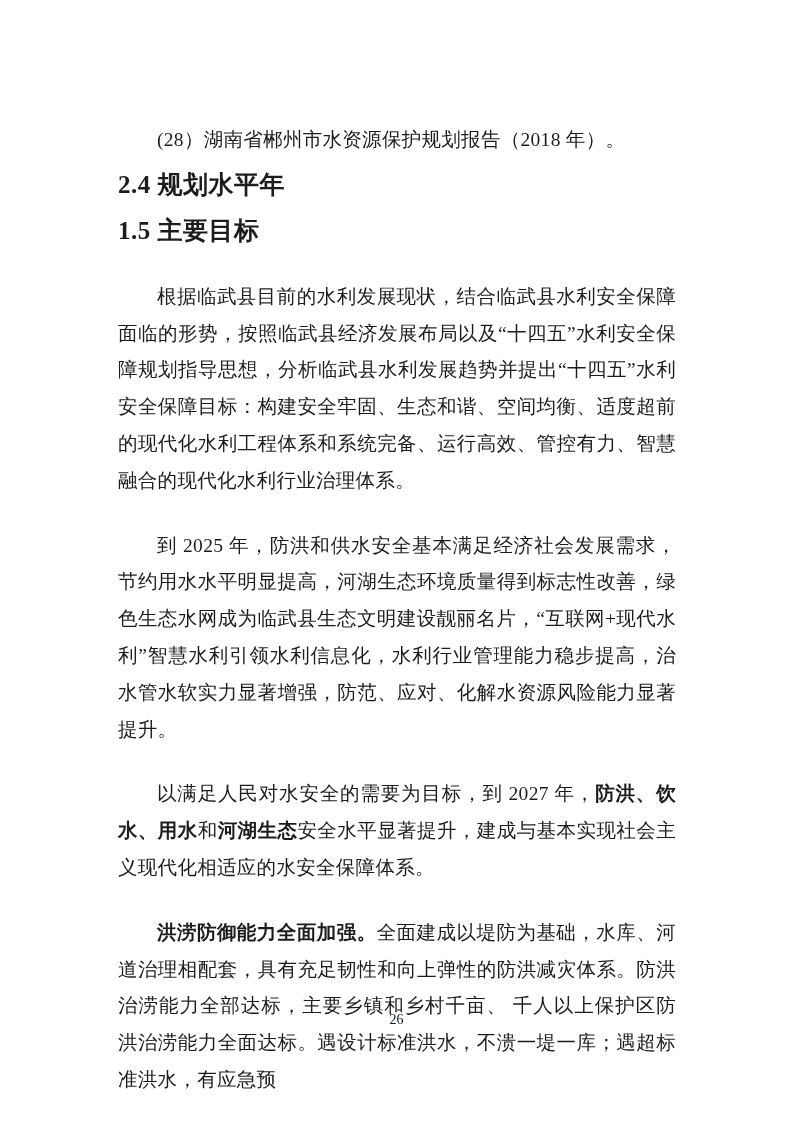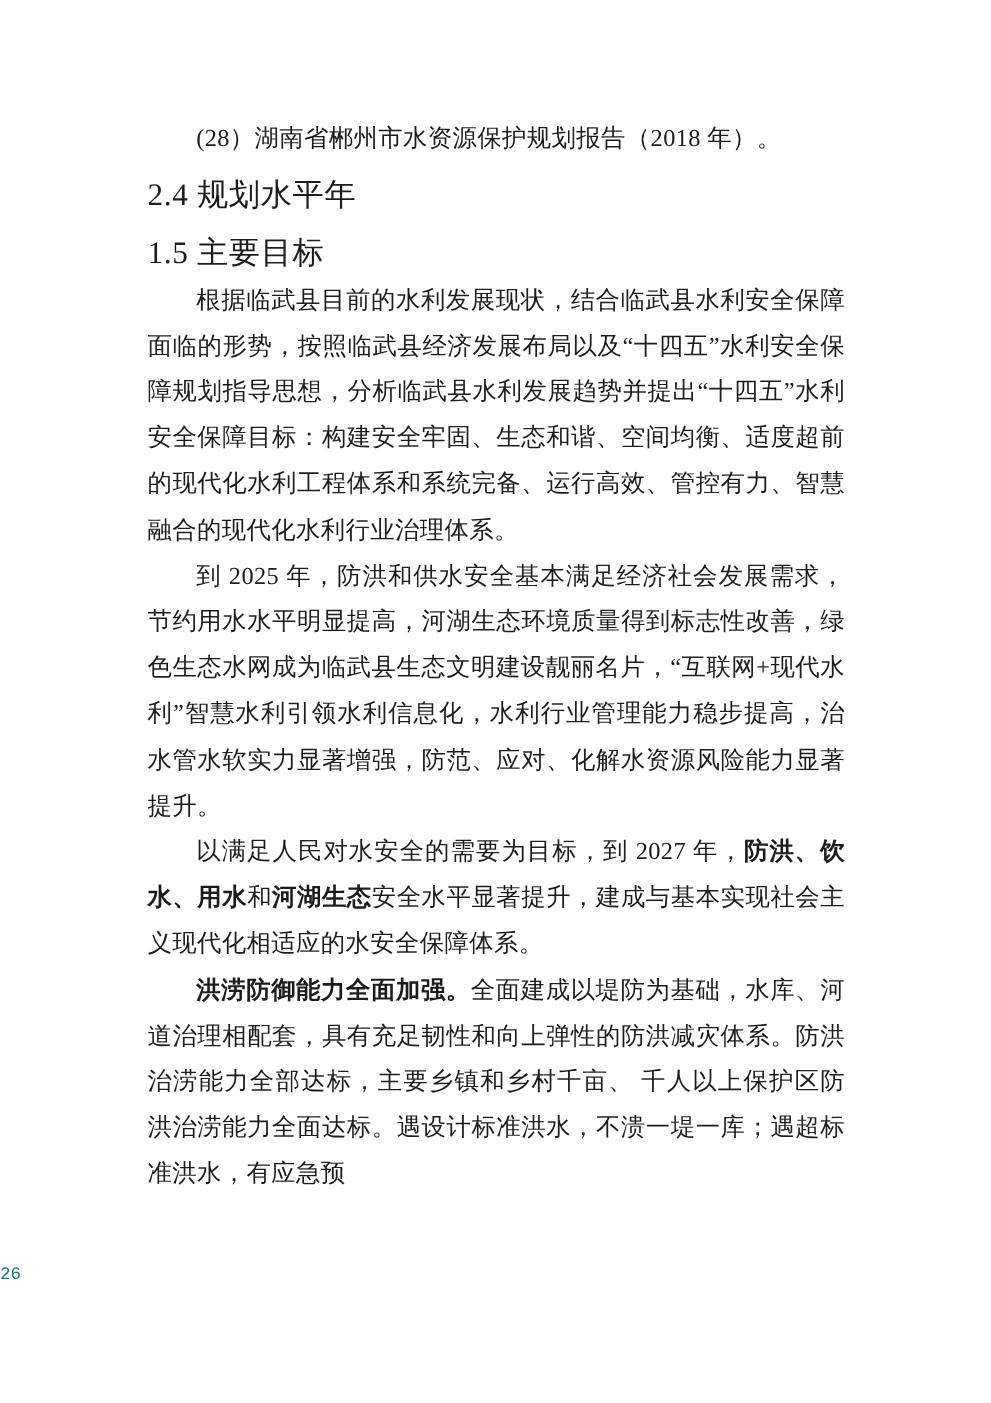--- a/index.html
+++ b/index.html
@@ -25,47 +25,48 @@
   p.body {
     margin: 0;
     font-size: 19.5px;
     line-height: 36.8px;
     text-align: justify;
     text-justify: inter-ideograph;
     letter-spacing: 0.3px;
   }
   p.indent {
     text-indent: 2em;
+    margin-top: 28px;
   }
   h2.sec {
     margin: 6px 0 0 0;
     font-size: 25px;
     line-height: 40px;
-    font-weight: normal;
+    font-weight: bold;
     letter-spacing: 0.5px;
   }
   h3.subsec {
     margin: 6px 0 0 0;
     font-size: 21px;
     line-height: 38px;
     font-weight: bold;
     letter-spacing: 0.5px;
   }
   .seg-bold {
     font-weight: bold;
   }
   .footer {
     position: absolute;
     left: 0;
     top: 1010px;
     width: 100%;
+    text-align: center;
     font-size: 14px;
     line-height: 20px;
-    color: #0f766e;
-    font-family: Liberation Mono, monospace;
+    color: #0f172a;
   }
 </style>
 </head>
 <body>
 
 <div class="page">
   <div class="content">
 
     <p class="body indent">(28）湖南省郴州市水资源保护规划报告（2018 年）。</p>
 

